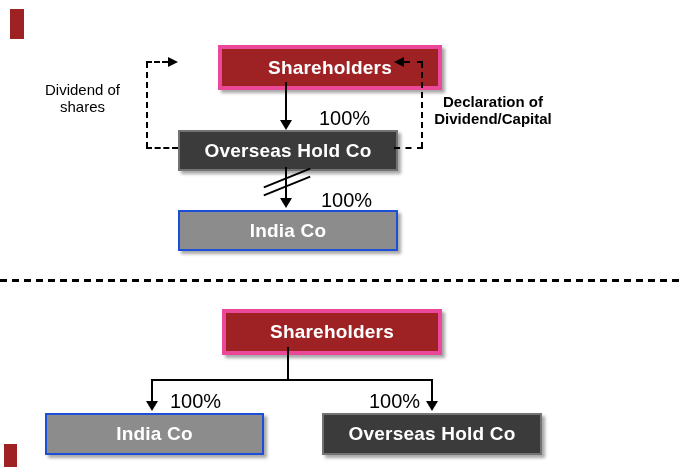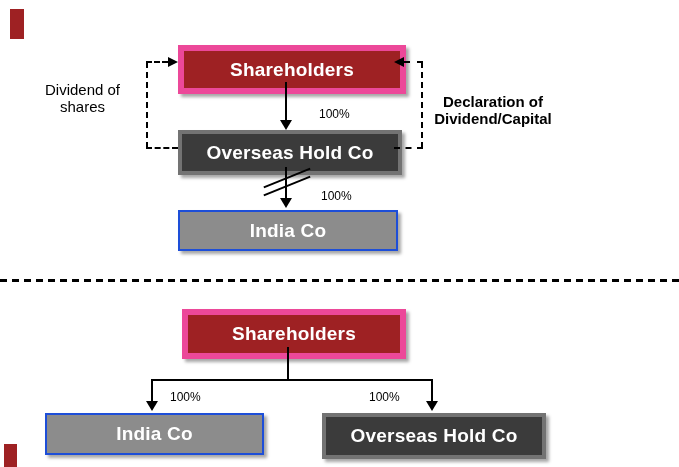--- a/index.html
+++ b/index.html
@@ -6,29 +6,29 @@
   #canvas{
     position:relative;width:679px;height:467px;background:#ffffff;overflow:hidden;
     font-family:"Liberation Sans","DejaVu Sans",sans-serif;
   }
   
   .box{
     position:absolute;display:flex;align-items:center;justify-content:center;
     color:#ffffff;font-weight:bold;font-size:19px;letter-spacing:.2px;
     box-shadow:3px 3px 3px rgba(0,0,0,0.35);
   }
-  .box.red{background:#9E2123;border:6px solid #ec4899;}
-  .box.dark{background:#3B3B3B;border:4px solid #737373;}
+  .box.red{background:#9E2123;border:4px solid #ec4899;margin-left:40px;}
+  .box.dark{background:#3B3B3B;border:2px solid #737373;}
   .box.gray{background:#8C8C8C;border:2px solid #1d4ed8;}
   
   .note{
     position:absolute;color:#000;font-size:15px;line-height:17px;text-align:center;
     white-space:pre-line;
   }
-  .pct{position:absolute;color:#000;font-size:12px;}
+  .pct{position:absolute;color:#000;font-size:20px;}
   
   .vline{position:absolute;width:2px;background:#000;}
   .hline{position:absolute;height:2px;background:#000;}
   
   .vdash{position:absolute;width:0;border-left:2px dashed #000;}
   .hdash{position:absolute;height:0;border-top:2px dashed #000;}
   
   .ah-down{position:absolute;width:0;height:0;border-left:6px solid transparent;border-right:6px solid transparent;border-top:10px solid #000;}
   .ah-right{position:absolute;width:0;height:0;border-top:5px solid transparent;border-bottom:5px solid transparent;border-left:10px solid #000;}
   .ah-left{position:absolute;width:0;height:0;border-top:5px solid transparent;border-bottom:5px solid transparent;border-right:10px solid #000;}

